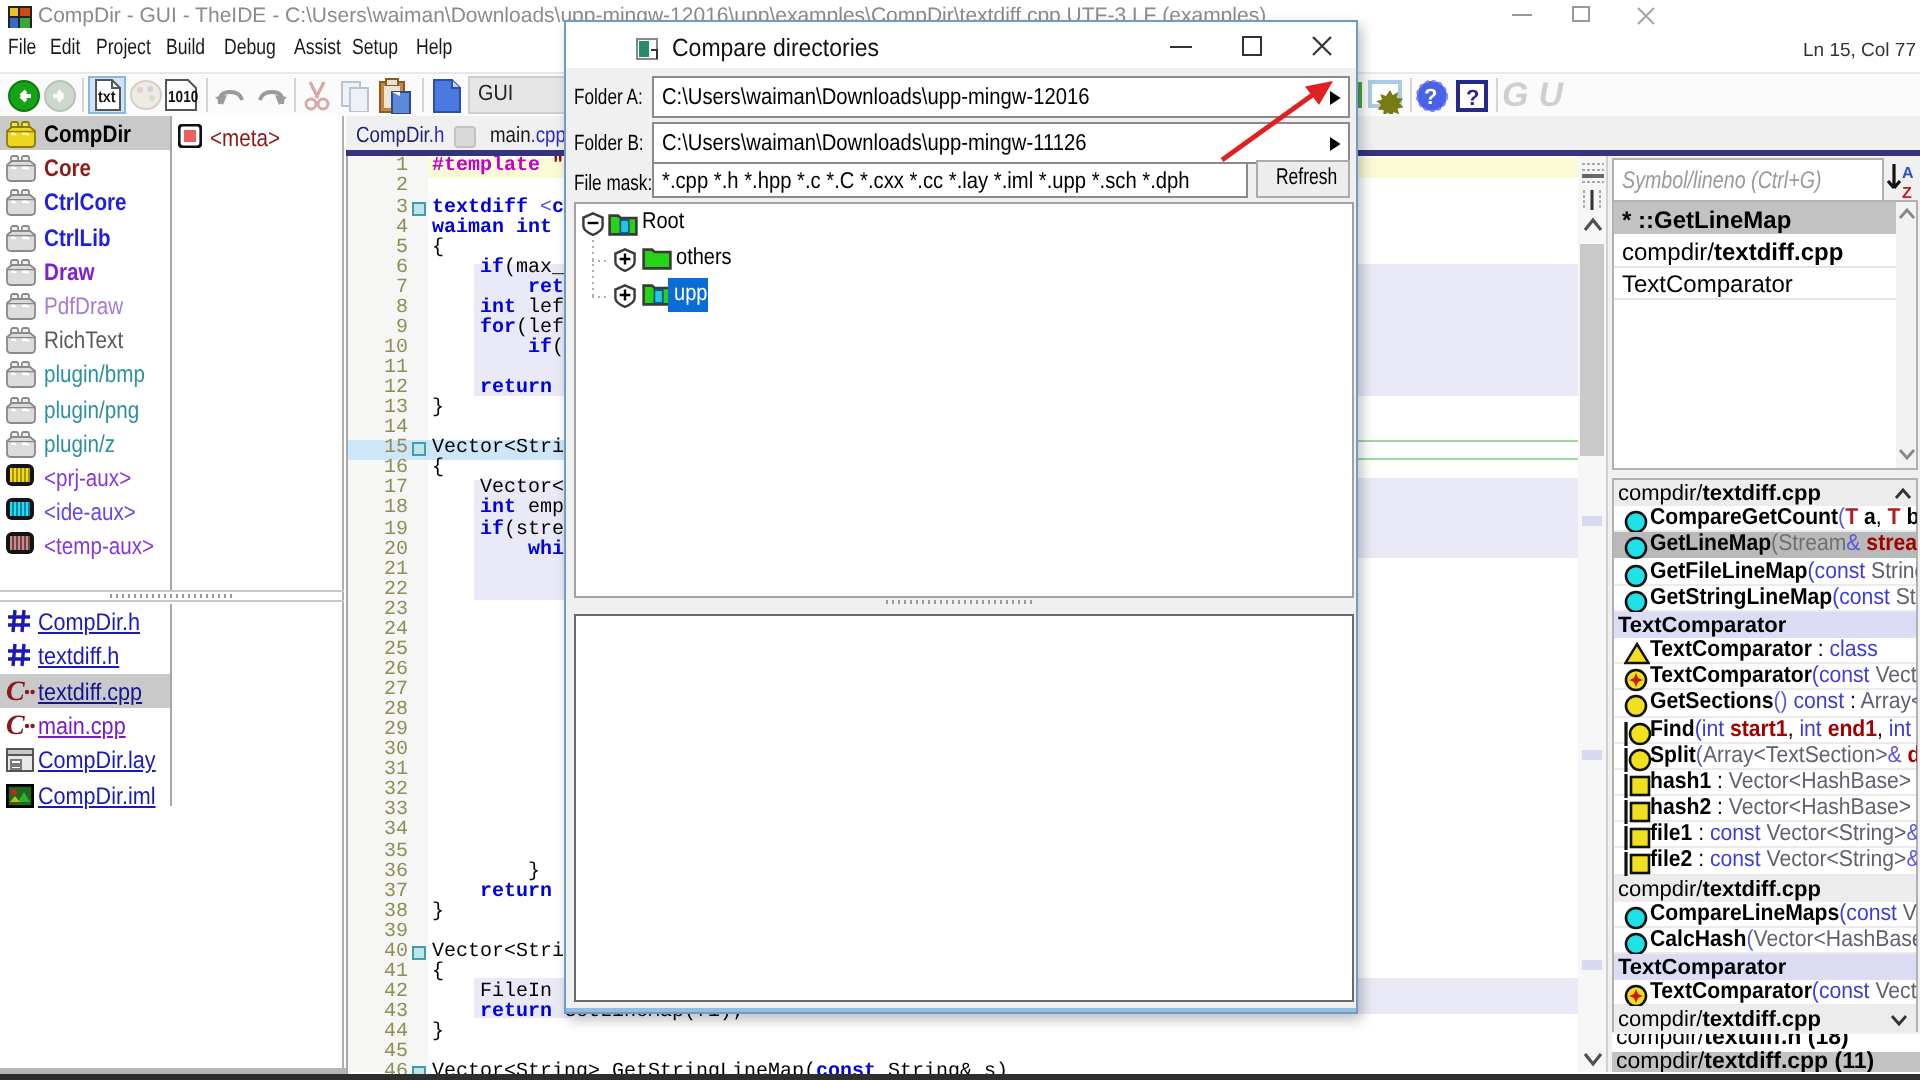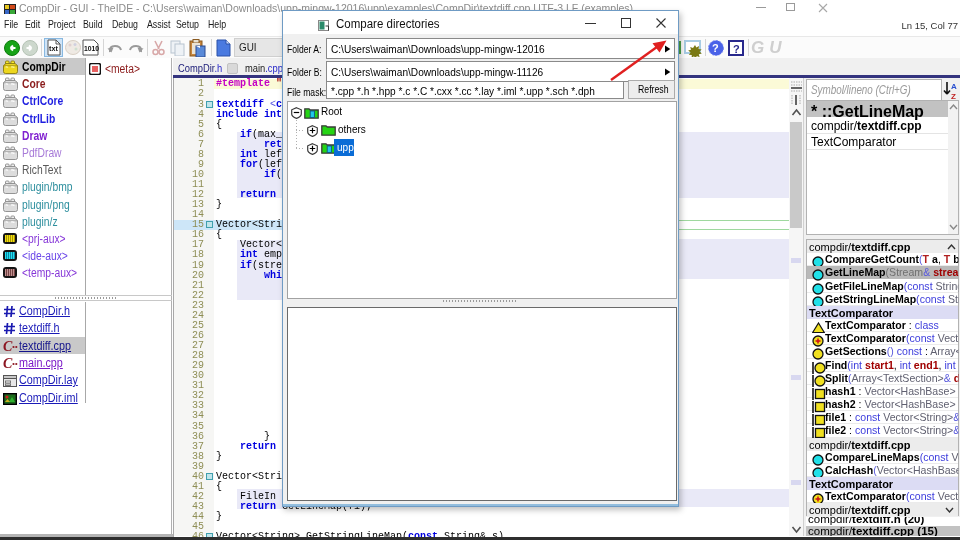--- a/index.html
+++ b/index.html
@@ -347,21 +347,21 @@
 42
 43
 44
 45
 46
 </pre>
 
   <pre class="abs" id="code" style="left:42px;top:1.4px;color:#000"><span class="p">#template</span> <span class="s">"CompDir.h"</span>
 
 <span class="k">textdiff</span> <span class="o">&lt;</span><span class="k">class</span> T<span class="o">&gt;</span>
-<span class="k">include</span> <span class="k">int</span> CompareGetCount(T a, T b, <span class="k">int</span> max_count)
+<span class="k">waiman</span> <span class="k">int</span> CompareGetCount(T a, T b, <span class="k">int</span> max_count)
 {
 	<span class="k">if</span>(max_count &lt;= 0)
 		<span class="k">return</span> 0;
 	<span class="k">int</span> left = 0;
 	<span class="k">for</span>(left = 0; left &lt; max_count; left++)
 		<span class="k">if</span>(*a++ != *b++)
 			<span class="k">break</span>;
 	<span class="k">return</span> max_count;
 }
 
@@ -426,21 +426,21 @@
 <div class="abs" id="rightpanel" style="left:804px;top:78px;width:156px;height:462px">
     <div class="abs" style="left:2px;top:1px;width:136px;height:22px;background:#fff;border:1px solid #b2b2b2"></div>
     <div class="abs" style="left:7px;top:5px;font-size:12px;font-style:italic;color:#9a9a9a;white-space:nowrap;transform:scaleX(0.82);transform-origin:0 0">Symbol/lineno (Ctrl+G)</div>
     <svg class="abs" style="left:138px;top:2px" width="18" height="20">
       <path d="M5 2 V14 M5 14 L2 10.5 M5 14 L8 10.5" stroke="#111" stroke-width="1.6" fill="none"></path>
       <text x="9" y="9" font-size="8" font-weight="bold" fill="#2a50d0" font-family="Liberation Sans">A</text>
       <text x="9" y="19" font-size="8" font-weight="bold" fill="#c02020" font-family="Liberation Sans">Z</text>
     </svg>
     <div class="abs" style="left:2px;top:22px;width:153px;height:135px;background:#fff;border:1px solid #b2b2b2"></div>
     <div class="abs" style="left:3px;top:23px;width:141px;height:16px;background:#c2c2c2"></div>
-    <div class="abs" style="left:7px;top:25px;font-size:16px;font-weight:bold;color:#000;white-space:nowrap">* ::GetLineMap</div>
+    <div class="abs" style="left:7px;top:25px;font-size:12px;font-weight:bold;color:#000;white-space:nowrap">* ::GetLineMap</div>
     <div class="abs" style="left:7px;top:41px;font-size:12px;color:#000;white-space:nowrap">compdir/<b>textdiff.cpp</b></div>
     <div class="abs" style="left:3px;top:55px;width:141px;height:1px;background:#e4e4e4"></div>
     <div class="abs" style="left:7px;top:57px;font-size:12px;color:#000;white-space:nowrap">TextComparator</div>
     <div class="abs" style="left:3px;top:71px;width:141px;height:1px;background:#e4e4e4"></div>
     <div class="abs" style="left:144px;top:23px;width:10px;height:133px;background:#f2f2f2"></div>
     <svg class="abs" style="left:145px;top:25px" width="9" height="8">
       <path d="M1 6 L4.5 2 L8 6" fill="none" stroke="#888" stroke-width="1.4"></path>
     </svg>
     <svg class="abs" style="left:145px;top:145px" width="9" height="8">
       <path d="M1 2 L4.5 6 L8 2" fill="none" stroke="#888" stroke-width="1.4"></path>
@@ -544,23 +544,23 @@
         <circle cx="6" cy="6" r="5" fill="#f0e020" stroke="#111" stroke-width="1.3"></circle>
         <path d="M6 2.5 L7 5 L9.5 6 L7 7 L6 9.5 L5 7 L2.5 6 L5 5 Z" fill="#d01818"></path>
       </svg></div>
     <div class="abs" style="left:21px;top:412.2300000000001px;font-size:11.5px;color:#000;white-space:nowrap;overflow:hidden;width:145px;transform:scaleX(0.92);transform-origin:0 0"><b>TextComparator</b><span style="color:#3c3cdc">(const</span> <span style="color:#606070">Vecto</span></div>
     <div class="abs" style="left:3px;top:425px;width:151px;height:13px;background:#ececec"></div>
     <div class="abs" style="left:5px;top:425.5px;font-size:11px;color:#000;white-space:nowrap">compdir/<b>textdiff.cpp</b></div>
     <svg class="abs" style="left:141px;top:428px" width="9" height="8">
       <path d="M1 2 L4.5 6 L8 2" fill="none" stroke="#333" stroke-width="1.4"></path>
     </svg>
     <div class="abs" style="left:2px;top:439px;width:154px;height:19px;background:#fff;overflow:hidden">
-  <div class="abs" style="left:2px;top:-4px;font-size:11.5px;color:#000;white-space:nowrap">compdir/<b>textdiff.h</b> <b>(20)</b></div>
+  <div class="abs" style="left:2px;top:-4px;font-size:11.5px;color:#000;white-space:nowrap">compdir/<b>textdiff.h</b> <b>(18)</b></div>
   <div class="abs" style="left:0;top:9px;width:154px;height:11px;background:#c2c2c2"></div>
-  <div class="abs" style="left:2px;top:8px;font-size:11.5px;color:#000;white-space:nowrap">compdir/<b>textdiff.cpp</b> <b>(15)</b></div>
+  <div class="abs" style="left:2px;top:8px;font-size:11.5px;color:#000;white-space:nowrap">compdir/<b>textdiff.cpp</b> <b>(11)</b></div>
 </div>
   </div>
 
 <div class="abs" style="left:0;top:534px;width:173px;height:3px;background:#b5b5b5"></div>
 <div class="abs" style="left:0;top:537px;width:960px;height:3px;background:#2e2e2e"></div>
 
 <div class="abs" id="dialog" style="left:282px;top:10px;width:397px;height:497px;background:#f0f0f0;border:1px solid #6f9bc4;box-shadow:2px 3px 6px rgba(0,0,0,0.25)">
   <div class="abs" style="left:0;top:492.5px;width:395px;height:2.5px;background:#93bede"></div>
 
   <div class="abs" style="left:0;top:0;width:395px;height:23px;background:#ffffff"></div>

